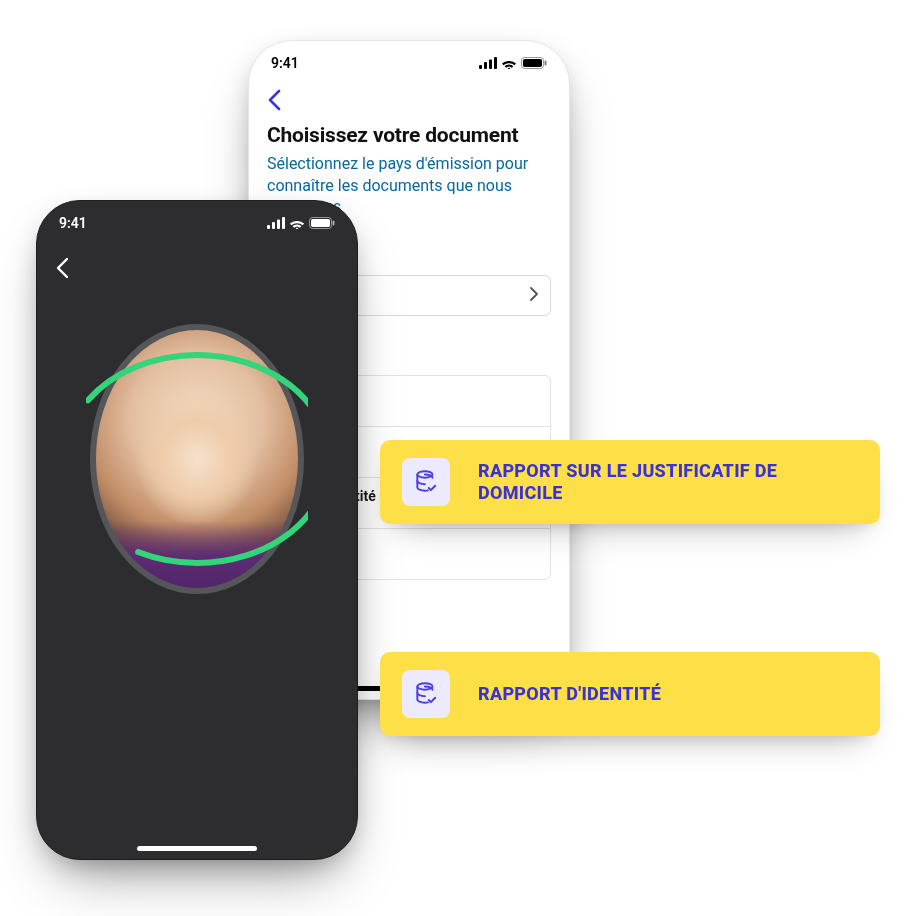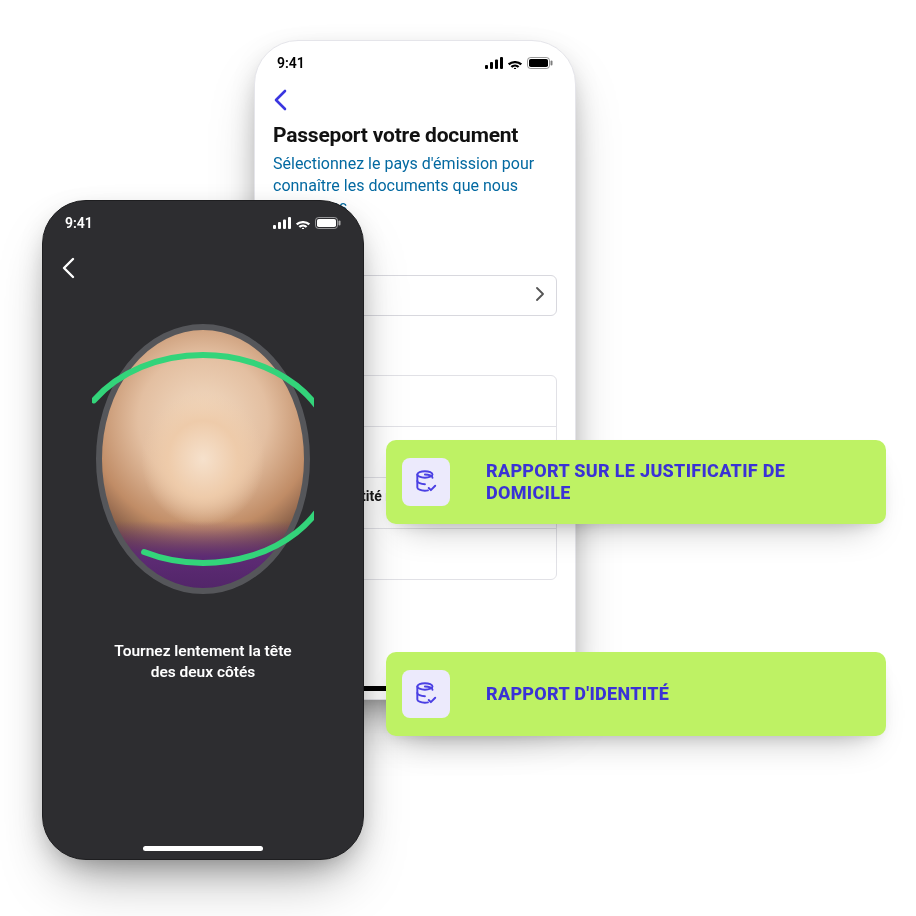--- a/index.html
+++ b/index.html
@@ -8,21 +8,20 @@
     background: #fff;
     width: 916px;
     height: 916px;
     position: relative;
     overflow: hidden;
   }
   .stage {
     position: relative;
     width: 768px;
     height: 916px;
-    margin-left: 6px;
   }
 
   
   .phone {
     position: absolute;
     width: 322px;
     height: 660px;
     border-radius: 44px;
     box-shadow: 0 30px 60px -20px rgba(0,0,0,0.4), 0 10px 30px -10px rgba(0,0,0,0.35);
     overflow: hidden;
@@ -204,27 +203,27 @@
     font-weight: 600;
     line-height: 1.35;
     padding: 0 30px;
   }
 
   
   .pill {
     position: absolute;
     left: 380px;
     width: 500px;
-    background: #bef264;
+    background: #fde047;
     border-radius: 10px;
     box-shadow: 0 20px 35px -18px rgba(0,0,0,0.28), 0 6px 16px -8px rgba(0,0,0,0.18);
-    padding: 18px 16px;
-    display: flex;
-    align-items: center;
-    gap: 36px;
+    padding: 18px 22px;
+    display: flex;
+    align-items: center;
+    gap: 28px;
     z-index: 30;
   }
   .pill .icon-box {
     width: 48px; height: 48px;
     border-radius: 8px;
     display: flex;
     align-items: center;
     justify-content: center;
     flex-shrink: 0;
   }
@@ -272,21 +271,21 @@
             </svg>
         </span>
       </div>
 
       <div class="doc-content">
         <span class="back-chevron">
           <svg width="14" height="22" viewBox="0 0 14 22">
               <path d="M12 2 L3 11 L12 20" stroke="#3a36e0" stroke-width="2.6" fill="none" stroke-linecap="round" stroke-linejoin="round"></path>
             </svg>
         </span>
-        <h1 class="doc-title">Passeport votre document</h1>
+        <h1 class="doc-title">Choisissez votre document</h1>
         <p class="doc-sub">Sélectionnez le pays d'émission pour connaître les documents que nous acceptons</p>
 
         <div class="section-label">SSION</div>
         <div class="select-row">
           <span>ce</span>
           <span class="chev">
             <svg width="8" height="14" viewBox="0 0 8 14">
                 <path d="M1 1 L7 7 L1 13" stroke="#555" stroke-width="1.8" fill="none" stroke-linecap="round" stroke-linejoin="round"></path>
               </svg>
           </span>
@@ -354,24 +353,20 @@
             <defs>
               <clipPath id="unused"></clipPath>
             </defs>
 
             <ellipse cx="111" cy="140" rx="104" ry="132" fill="none" stroke="#55565a" stroke-width="6"></ellipse>
 
             <ellipse cx="111" cy="140" rx="104" ry="132" fill="none" stroke="#33d47a" stroke-width="6" stroke-linecap="round" stroke-dasharray="560 190" stroke-dashoffset="128" transform="rotate(-90 111 140)"></ellipse>
           </svg>
         </div>
 
-        <div class="face-hint">
-          <span>Tournez lentement la tête</span><br>
-          <span>des deux côtés</span>
-        </div>
       </div>
 
       <div class="home-indicator"></div>
     </div>
   </div>
 
   <div class="pill pill1">
     <div class="icon-box icon-indigo">
       <svg width="26" height="26" viewBox="0 0 24 24">
           <g fill="none" stroke="#4a3fe3" stroke-width="1.8" stroke-linecap="round" stroke-linejoin="round">

